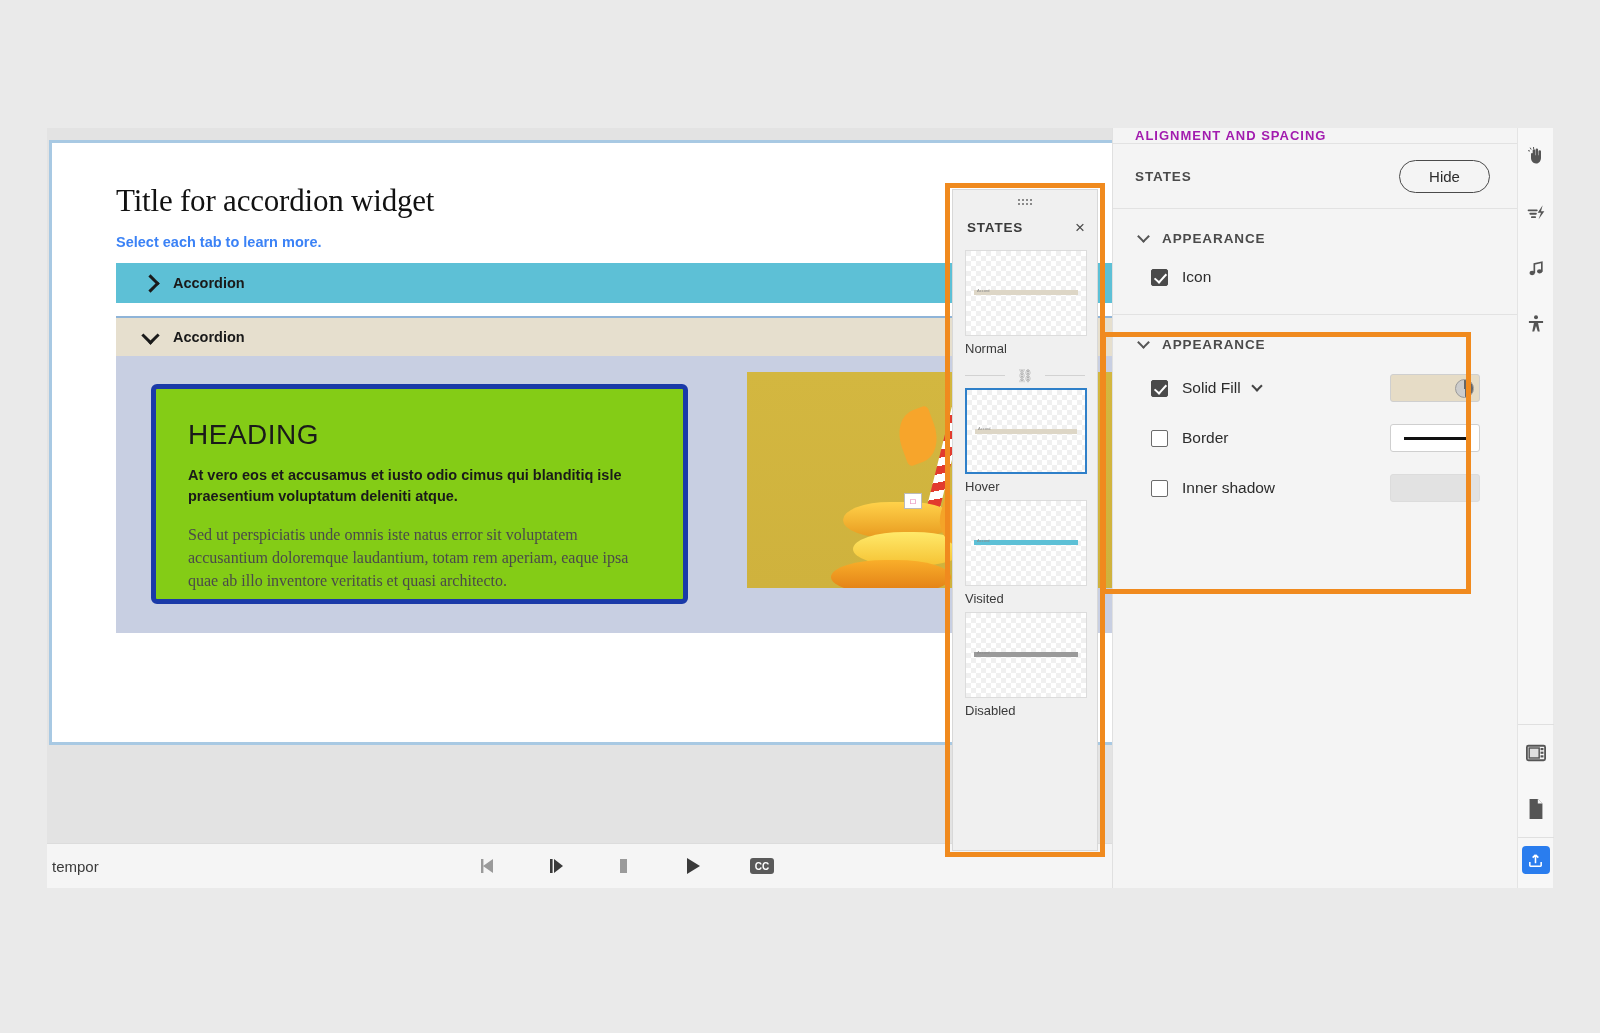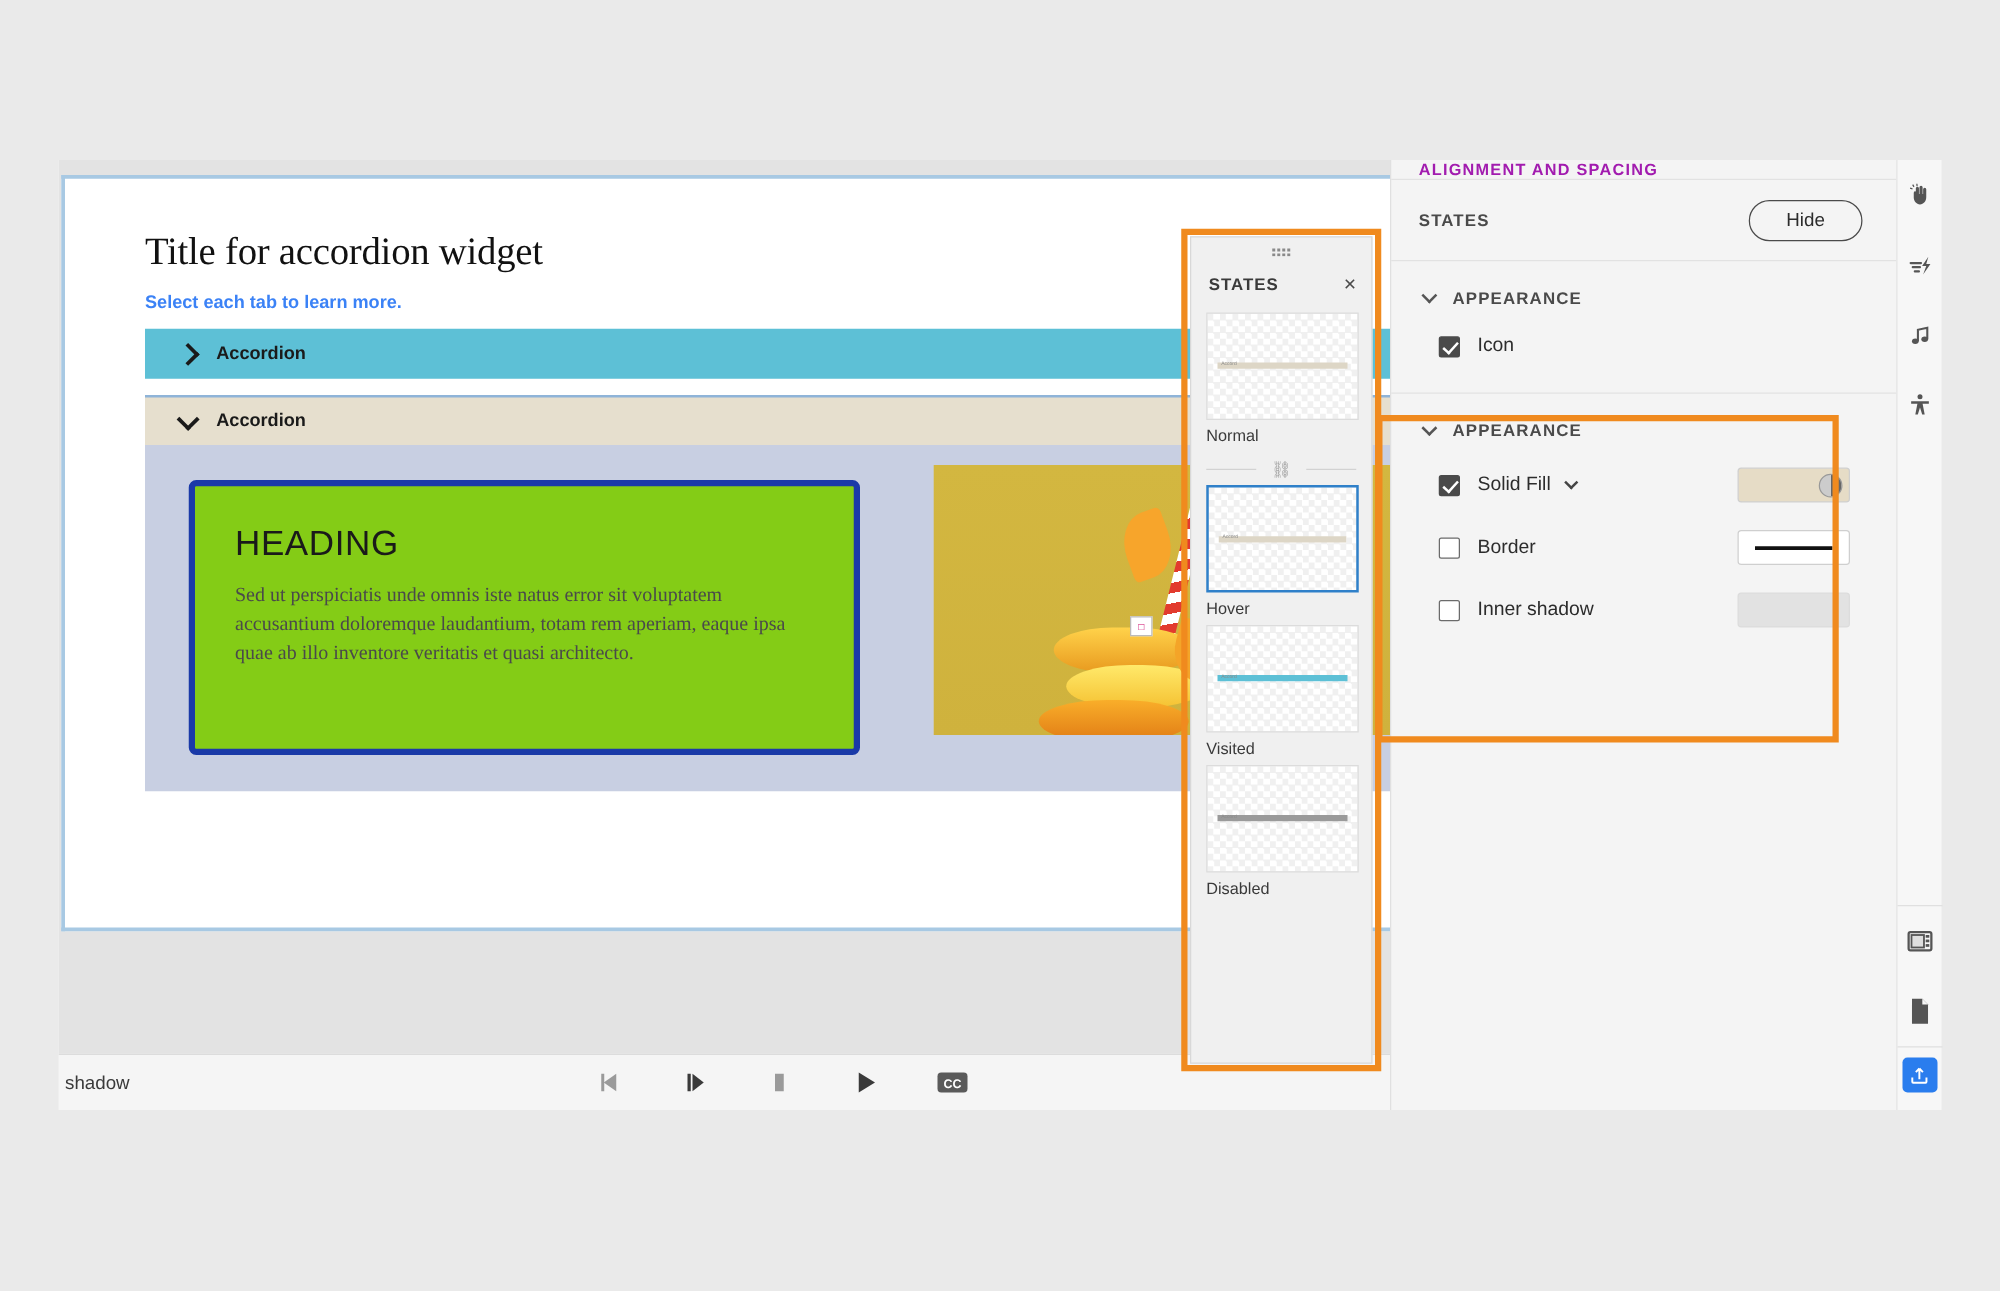--- a/index.html
+++ b/index.html
@@ -261,20 +261,21 @@
 
           <div class="acc-bar beige">
             <span class="chev down"></span>
             <span class="acc-label">Accordion</span>
           </div>
 
           <div class="acc-panel">
 
             <div class="heading-card">
               <h2>HEADING</h2>
+              <div class="lead">At vero eos et accusamus et iusto odio cimus qui blanditiq isle praesentium voluptatum deleniti atque.</div>
               <div class="body">Sed ut perspiciatis unde omnis iste natus error sit voluptatem accusantium doloremque laudantium, totam rem aperiam, eaque ipsa quae ab illo inventore veritatis et quasi architecto.</div>
             </div>
 
             <div class="photo">
               <div class="ph-bg"></div>
               <div class="wedge1"></div>
               <div class="straw"></div>
               <div class="stack-a"></div>
               <div class="stack-b"></div>
               <div class="stack-c"></div>
@@ -282,21 +283,21 @@
               <div class="wedge3"></div>
               <div class="img-badge">□</div>
             </div>
 
           </div>
 
         </div>
       </div>
 
       <div class="timeline">
-        <span class="tl-label">shadow</span>
+        <span class="tl-label">tempor</span>
         <div class="tl-controls">
 
           <span class="tlbtn">
             <svg width="22" height="22" viewBox="0 0 22 22">
               <polygon points="16,4 16,18 6,11" fill="#9a9a9a"></polygon>
               <rect x="4" y="4" width="2.4" height="14" fill="#9a9a9a"></rect>
             </svg>
           </span>
 
           <span class="tlbtn">

